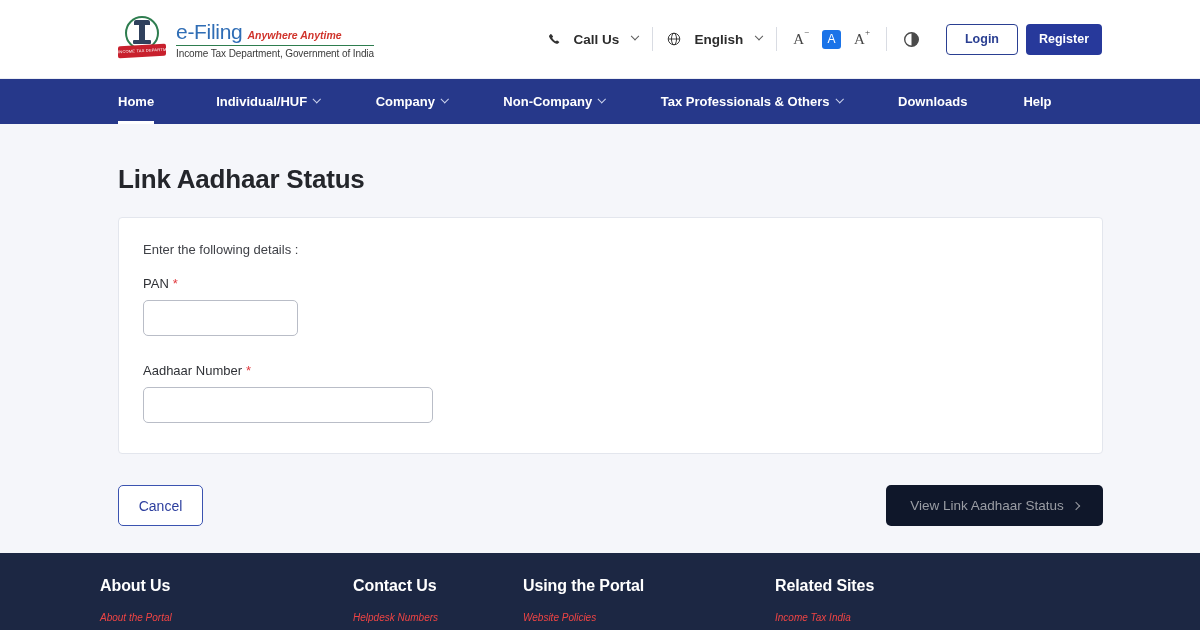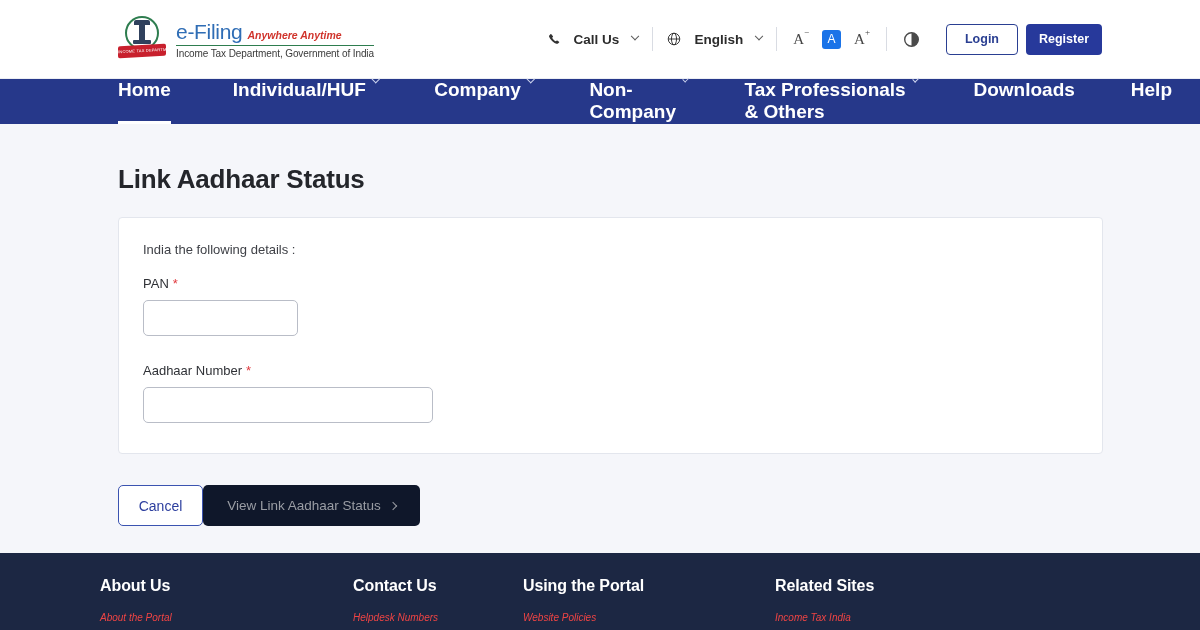--- a/index.html
+++ b/index.html
@@ -107,22 +107,22 @@
     display: flex; align-items: center; justify-content: center;
     margin-left: 8px; cursor: pointer; border: none;
   }
 
   
   .nav {
     height: 45px; background: #26388a;
     display: flex; align-items: stretch; padding-left: 118px;
   }
   .navitem {
-    display: flex; gap: 7px;
-    color: #ffffff; font-size: 19px; font-weight: bold;
+    display: flex; align-items: center; gap: 7px;
+    color: #ffffff; font-size: 13px; font-weight: bold;
     padding: 0 28px; cursor: pointer; position: relative;
   }
   .navitem:first-child { padding-left: 0; padding-right: 34px; }
   .navitem .nchev {
     width: 5.5px; height: 5.5px;
     border-right: 1.4px solid #cdd4ee; border-bottom: 1.4px solid #cdd4ee;
     transform: rotate(45deg) translate(-2px,-2px);
   }
   .navitem.active::after {
     content: ""; position: absolute; left: 0; right: 34px; bottom: 0;
@@ -145,22 +145,23 @@
   .finput {
     height: 36px; border: 1px solid #b9bdc7; border-radius: 5px;
     background: #fff; outline: none; font-size: 13px; color: #222;
     padding: 0 10px; font-family: "Liberation Sans", sans-serif;
   }
   .w-pan { width: 155px; }
   .w-aadhaar { width: 290px; }
   .gap { height: 27px; }
 
   .actions {
-    display: flex; align-items: center; 
+    display: flex; align-items: center; justify-content: space-between;
     padding-top: 31px;
+    gap: 17px;
   }
   .btn-cancel {
     width: 85px; height: 41px; border: 1.5px solid #3b53b0; border-radius: 5px;
     background: #fff; color: #2c3e9e; font-size: 14px;
     cursor: pointer; font-family: "Liberation Sans", sans-serif;
   }
   .btn-view {
     width: 217px; height: 41px; border: none; border-radius: 5px;
     background: #0f172a; color: #9a9da4; font-size: 13.5px;
     display: flex; align-items: center; justify-content: center; gap: 9px;
@@ -285,21 +286,21 @@
   <div class="navitem">
     <span>Help</span>
   </div>
 </div>
 
 <div class="main">
 
   <div class="pagetitle">Link Aadhaar Status</div>
 
   <div class="card">
-    <div class="hint">India the following details :</div>
+    <div class="hint">Enter the following details :</div>
 
     <div>
       <div class="flabel">
         <span>PAN</span><span class="req">*</span>
       </div>
       <input class="finput w-pan" type="text" value="" placeholder="" style="">
     </div>
 
     <div class="gap"></div>
 

